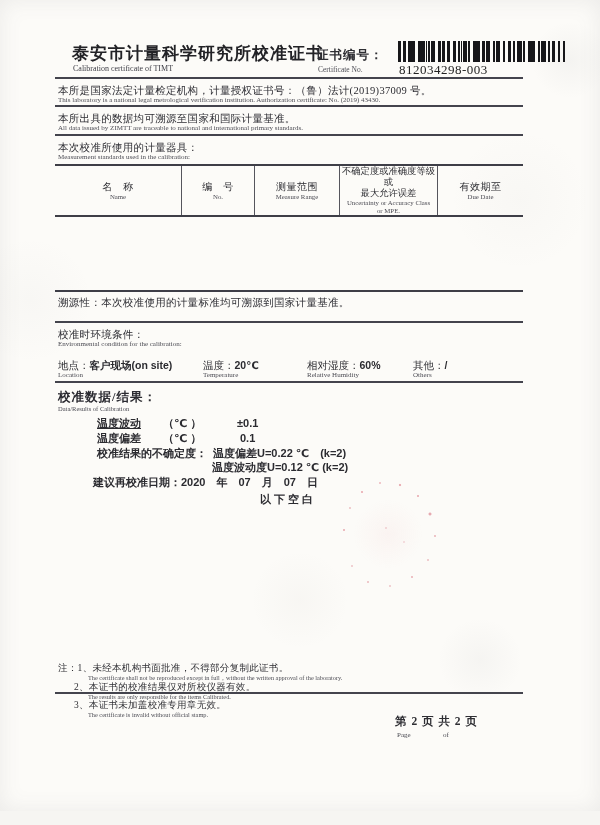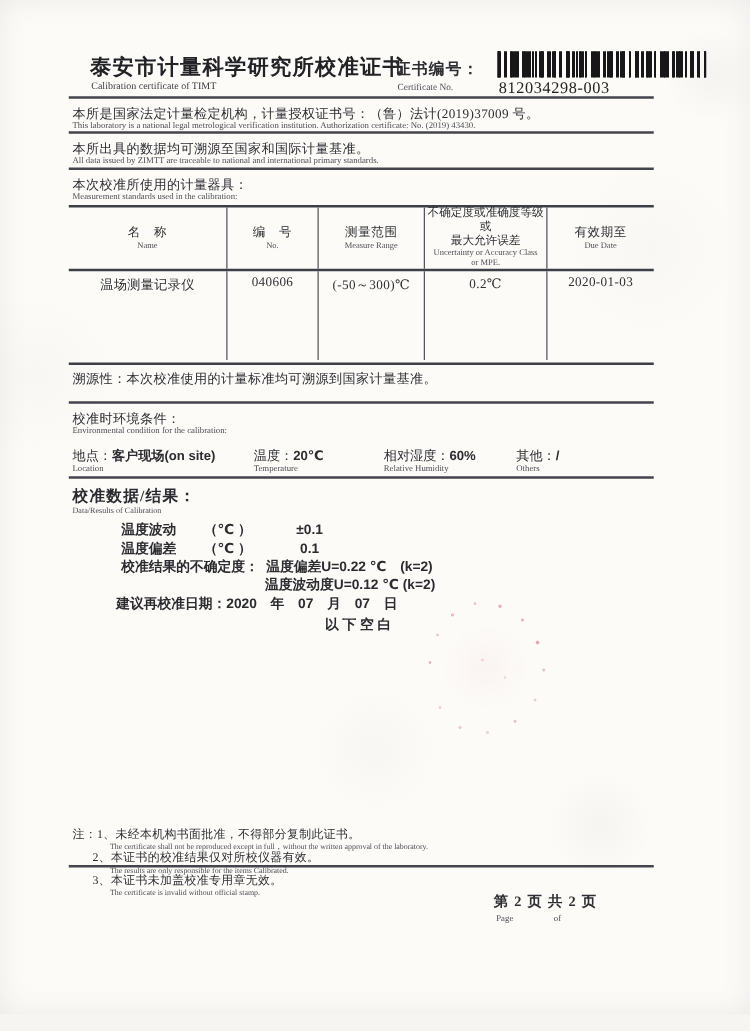--- a/index.html
+++ b/index.html
@@ -129,27 +129,20 @@
         <span class="th-zh-sm">不确定度或准确度等级或</span>
         <span class="th-zh-sm">最大允许误差</span>
         <span class="th-en">Uncertainty or Accuracy Class</span>
         <span class="th-en">or MPE.</span>
       </div>
       <div class="tc">
         <span class="th-zh">有效期至</span>
         <span class="th-en">Due Date</span>
       </div>
     </div>
-    <div class="trow tbody">
-      <div class="tc td">温场测量记录仪</div>
-      <div class="tc td">040606</div>
-      <div class="tc td">(-50～300)℃</div>
-      <div class="tc td">0.2℃</div>
-      <div class="tc td">2020-01-03</div>
-    </div>
   </div>
 
   <div class="abs zh" style="left:58px;top:296px;">溯源性：本次校准使用的计量标准均可溯源到国家计量基准。</div>
   <div class="rule" style="top:321px;"></div>
 
   <div class="abs zh" style="left:58px;top:328px;">校准时环境条件：</div>
   <div class="abs en" style="left:58px;top:340px;">Environmental condition for the calibration:</div>
 
   <div class="abs" style="left:58px;top:355px;">
     <span class="env-lab">地点：</span><span class="env-val">客户现场(on site)</span>
@@ -170,21 +163,21 @@
     <span class="env-lab">其他：</span><span class="env-val">/</span>
   </div>
   <div class="abs en" style="left:413px;top:371px;">Others</div>
 
   <div class="rule" style="top:381px;"></div>
 
   <div class="abs res-head-zh" style="left:58px;top:389px;">校准数据/结果：</div>
   <div class="abs res-head-en" style="left:58px;top:405px;">Data/Results of Calibration</div>
 
   <div class="abs res" style="left:97px;top:416px;">
-    <span style="display:inline-block;width:66px;">温度波动</span><span style="display:inline-block;width:74px;">（℃ ）</span><span>±0.1</span>
+    <span style="display:inline-block;width:66px;text-decoration:underline;">温度波动</span><span style="display:inline-block;width:74px;">（℃ ）</span><span>±0.1</span>
   </div>
   <div class="abs res" style="left:97px;top:431px;">
     <span style="display:inline-block;width:66px;">温度偏差</span><span style="display:inline-block;width:77px;">（℃ ）</span><span>0.1</span>
   </div>
   <div class="abs res" style="left:97px;top:446px;">校准结果的不确定度：</div>
   <div class="abs res" style="left:213px;top:446px;">温度偏差U=0.22 ℃　(k=2)</div>
   <div class="abs res" style="left:212px;top:460px;">温度波动度U=0.12 ℃ (k=2)</div>
   <div class="abs res" style="left:93px;top:475px;">
     <span>建议再校准日期：</span><span>2020　年　07　月　07　日</span>
   </div>

